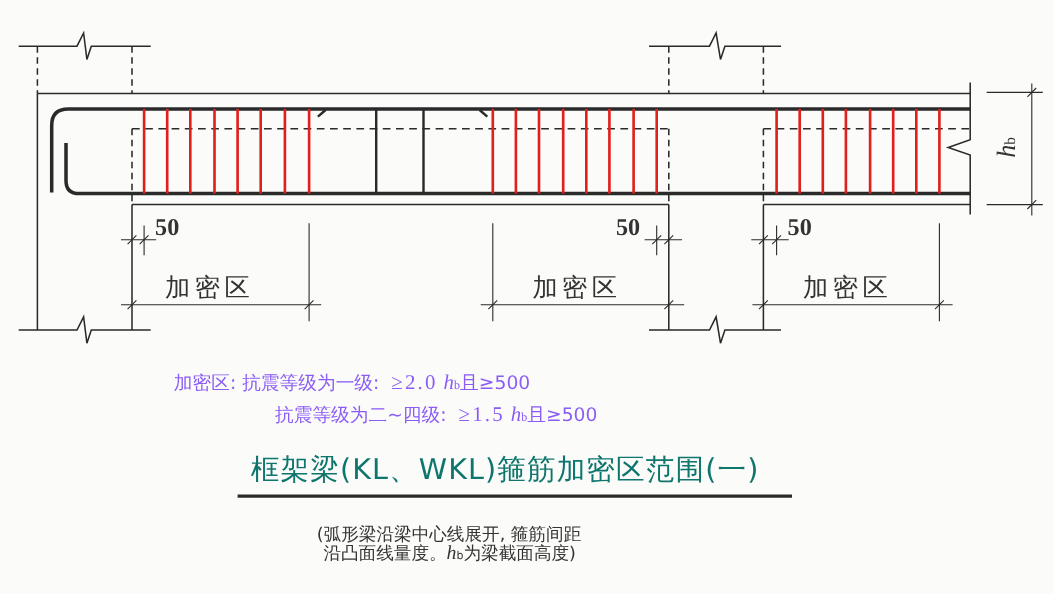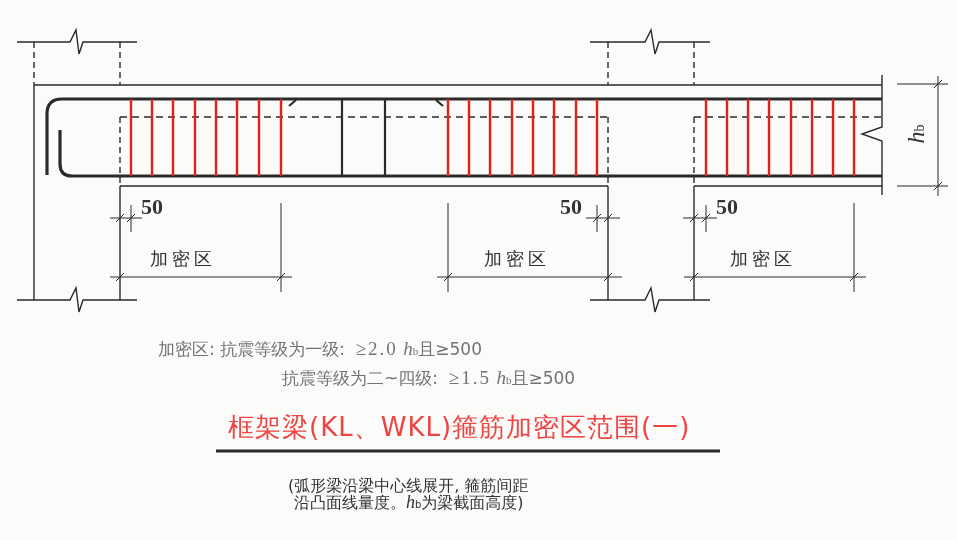--- a/index.html
+++ b/index.html
@@ -1,26 +1,26 @@
 <!DOCTYPE html>
 <html><head>
 <meta charset="utf-8">
 <style>
   html, body { margin: 0; padding: 0; }
   body { width: 958px; height: 540px; background: #fbfbf9; overflow: hidden; position: relative;
          font-family: "DejaVu Serif", "Liberation Serif", serif; color: #2a2a2a; }
   svg { position: absolute; left: 0; top: 0; }
   .txt { position: absolute; white-space: pre; line-height: 1; }
   .dim-num { font-family: "Liberation Serif", "DejaVu Serif", serif; font-size: 22px; color: #333; font-weight: bold; }
-  .zone-label { font-family: Liberation Serif, serif; font-size: 18px; color: #333; letter-spacing: 4px; }
-  .note { font-family: "DejaVu Sans", sans-serif; font-size: 17px; color: #737373; }
+  .zone-label { font-family: Liberation Serif, serif; font-size: 23px; color: #333; letter-spacing: 4px; }
+  .note { font-family: "DejaVu Sans", sans-serif; font-size: 17px; color: #8b5cf6; }
   .note .num { font-family: "Liberation Serif", serif; font-size: 19px; letter-spacing: 2px; }
   .note .hb { font-family: "Liberation Serif", serif; font-style: italic; font-size: 19px; }
   .note .sub { font-size: 11px; font-family: "Liberation Serif", serif; }
-  .title { font-family: "DejaVu Sans", sans-serif; font-size: 26px; color: #ef4444; letter-spacing: 1px; }
+  .title { font-family: "DejaVu Sans", sans-serif; font-size: 26px; color: #0f766e; letter-spacing: 1px; }
   .subtitle { font-family: "DejaVu Sans", sans-serif; font-size: 16px; color: #333; margin-top: 16px; }
   .subtitle .hb { font-family: "Liberation Serif", serif; font-style: italic; font-size: 18px; }
   .hb-label { font-family: "Liberation Serif", serif; font-style: italic; font-size: 24px; color: #333; }
   .hb-label .sub { font-size: 14px; font-style: normal; }
 </style>
 </head>
 <body>
 
 <svg width="958" height="540" viewBox="0 0 958 540">
   <g stroke="#2a2a2a" fill="none" stroke-width="1.4">
@@ -148,18 +148,18 @@
 <div class="txt dim-num" style="left:560px; top:196px;">50</div>
 <div class="txt dim-num" style="left:716px; top:196px;">50</div>
 
 <div class="txt zone-label" style="left:150px; top:250px;">加密区</div>
 <div class="txt zone-label" style="left:484px; top:250px;">加密区</div>
 <div class="txt zone-label" style="left:730px; top:250px;">加密区</div>
 
 <div class="txt hb-label" style="left:906px; top:122px; transform: rotate(-90deg); transform-origin: center;"><span>h</span><span class="sub">b</span></div>
 
 <div class="txt note" style="left:158px; top:339px;"><span>加密区:</span> <span>抗震等级为一级:</span>  <span class="num">≥2.0</span> <span class="hb">h</span><span class="sub">b</span><span>且≥500</span></div>
-<div class="txt note" style="left:250px; top:368px;margin-left:32px;"><span>抗震等级为二~四级:</span>  <span class="num">≥1.5</span> <span class="hb">h</span><span class="sub">b</span><span>且≥500</span></div>
+<div class="txt note" style="left:250px; top:368px;"><span>抗震等级为二~四级:</span>  <span class="num">≥1.5</span> <span class="hb">h</span><span class="sub">b</span><span>且≥500</span></div>
 
 <div class="txt title" style="left:228px; top:414px;">框架梁(KL、WKL)箍筋加密区范围(一)</div>
 
 <div class="txt subtitle" style="left:288px; top:462px;">(弧形梁沿梁中心线展开, 箍筋间距</div>
 <div class="txt subtitle" style="left:294px; top:477px;"><span>沿凸面线量度。</span><span class="hb">h</span><span style="font-size:10px">b</span><span>为梁截面高度)</span></div>
 
 </body></html>

